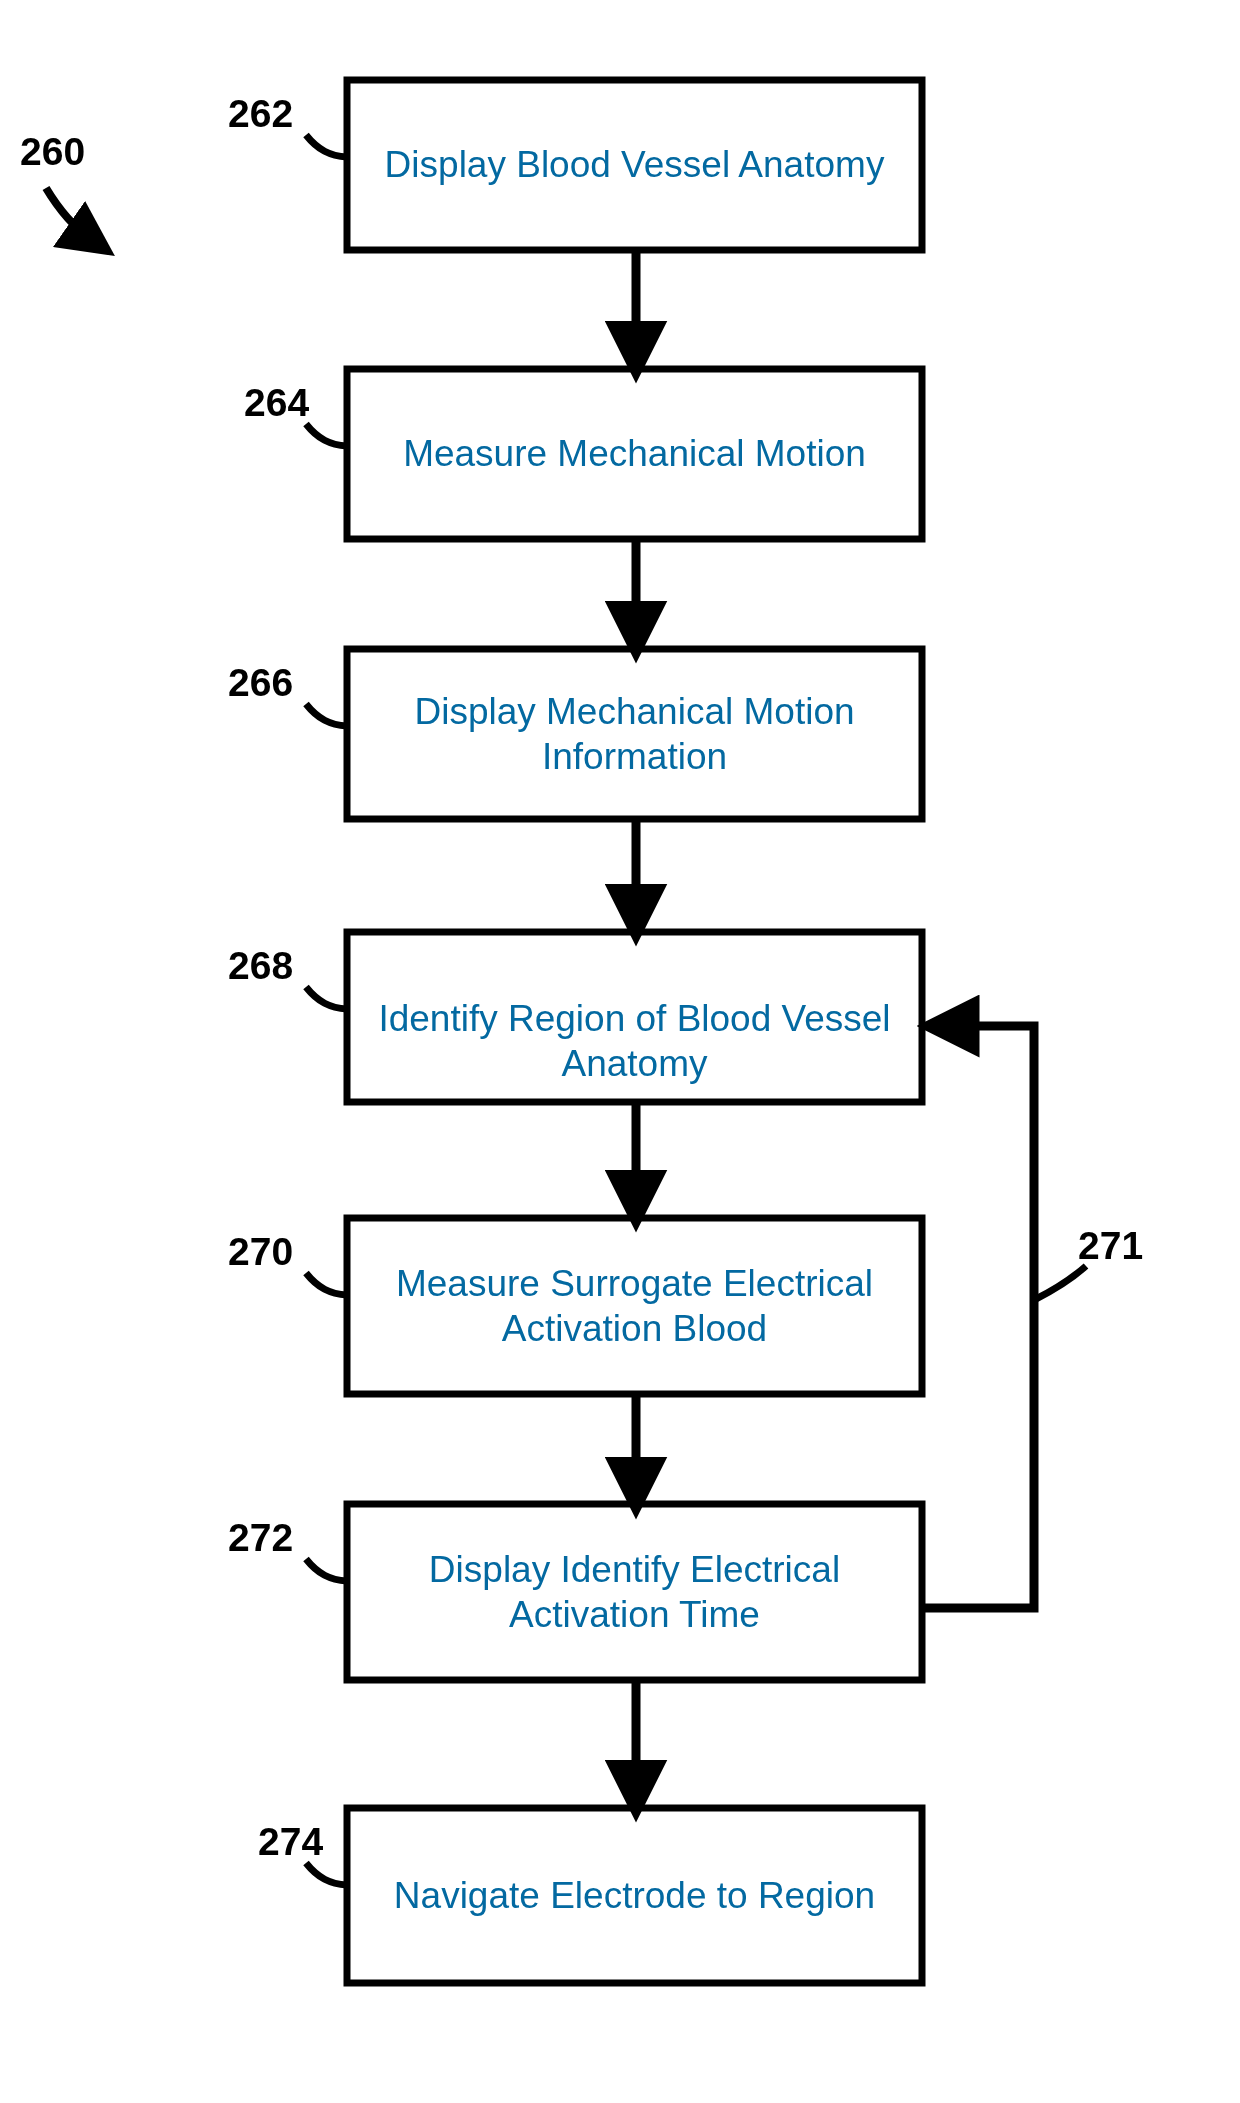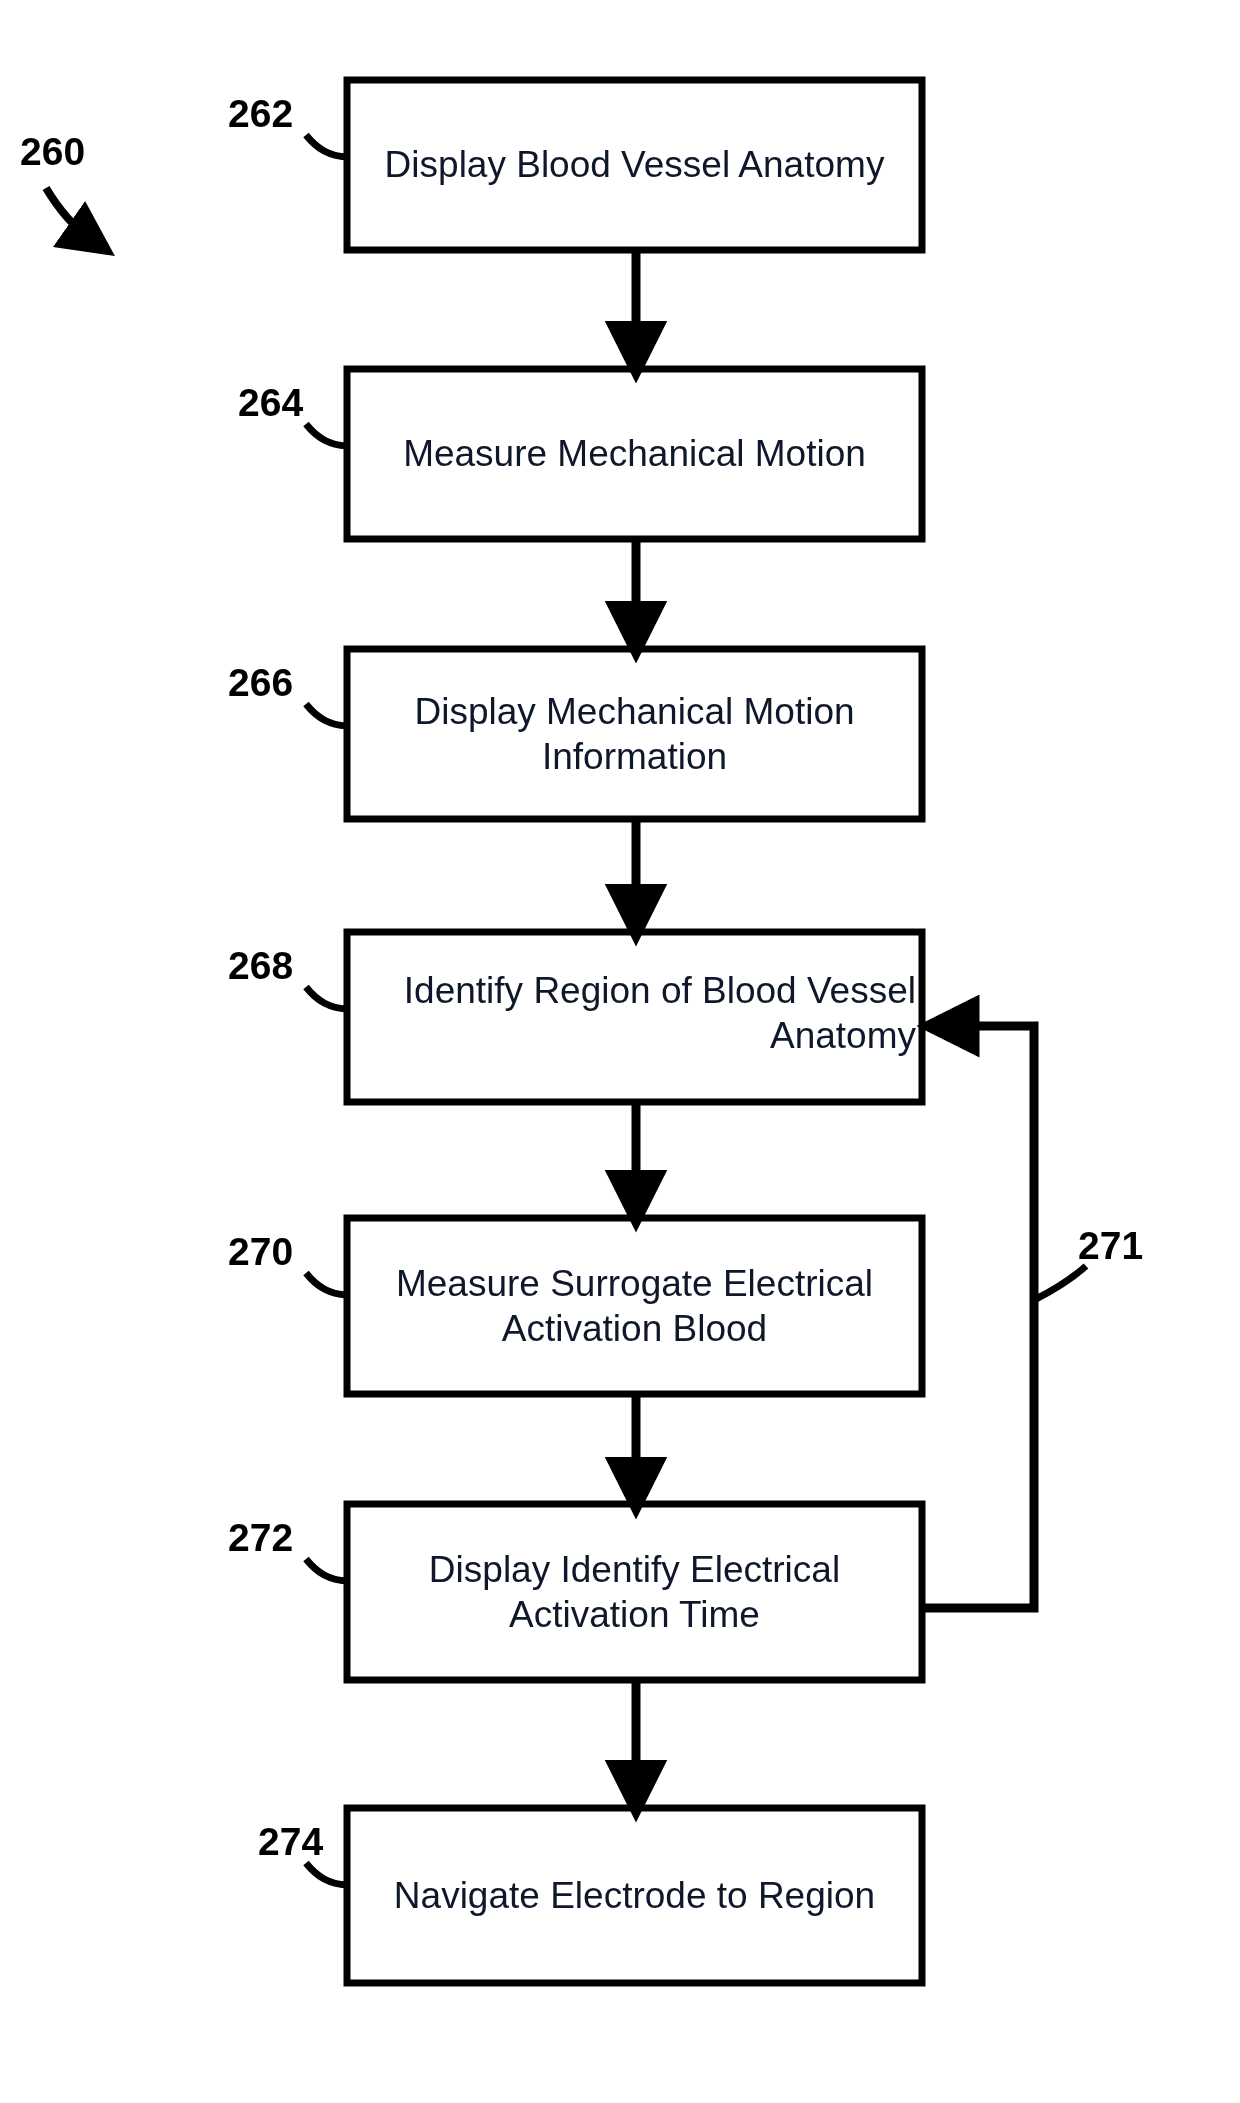--- a/index.html
+++ b/index.html
@@ -23,21 +23,21 @@
     height: 2103px;
   }
   .node-label {
     position: absolute;
     display: flex;
     align-items: center;
     justify-content: center;
     text-align: center;
     font-size: 37px;
     line-height: 1.22;
-    color: #0f172a;
+    color: #0369a1;
     box-sizing: border-box;
     padding: 0 6px;
   }
   .ref-num {
     position: absolute;
     font-size: 39px;
     font-weight: bold;
     color: #000000;
     letter-spacing: 0px;
   }
@@ -79,27 +79,27 @@
     <path d="M 306 1559 C 318 1574, 330 1580, 347 1581" fill="none" stroke="#000000" stroke-width="7"></path>
     <path d="M 306 1863 C 318 1878, 330 1884, 347 1885" fill="none" stroke="#000000" stroke-width="7"></path>
     <path d="M 1086 1266 C 1068 1282, 1046 1294, 1034 1300" fill="none" stroke="#000000" stroke-width="7"></path>
 
     <path d="M 46 188 C 58 208, 72 226, 92 240" fill="none" stroke="#000000" stroke-width="8" marker-end="url(#arrow)"></path>
   </svg>
 
   <div class="node-label" style="left:347px; top:80px; width:575px; height:170px;">Display Blood Vessel Anatomy</div>
   <div class="node-label" style="left:347px; top:369px; width:575px; height:170px;">Measure Mechanical Motion</div>
   <div class="node-label" style="left:347px; top:649px; width:575px; height:170px;">Display Mechanical Motion Information</div>
-  <div class="node-label" style="left:347px; top:928px; width:575px; height:170px;text-align:right;">Identify Region of Blood Vessel Anatomy</div>
+  <div class="node-label" style="left:347px; top:956px; width:575px; height:170px;">Identify Region of Blood Vessel Anatomy</div>
   <div class="node-label" style="left:347px; top:1218px; width:575px; height:176px;">Measure Surrogate Electrical Activation Blood</div>
   <div class="node-label" style="left:347px; top:1504px; width:575px; height:176px;">Display Identify Electrical Activation Time</div>
   <div class="node-label" style="left:347px; top:1808px; width:575px; height:175px;">Navigate Electrode to Region</div>
 
   <div class="ref-num" style="left:228px; top:92px;">262</div>
-  <div class="ref-num" style="left:238px; top:381px;text-align:center;">264</div>
+  <div class="ref-num" style="left:244px; top:381px;text-align:center;">264</div>
   <div class="ref-num" style="left:228px; top:661px;">266</div>
   <div class="ref-num" style="left:228px; top:944px;">268</div>
   <div class="ref-num" style="left:228px; top:1230px;">270</div>
   <div class="ref-num" style="left:228px; top:1516px;">272</div>
   <div class="ref-num" style="left:218px; top:1820px;margin-left:40px;">274</div>
   <div class="ref-num" style="left:1078px; top:1224px;">271</div>
   <div class="ref-num" style="left:20px; top:130px;">260</div>
 
 </div>
 

